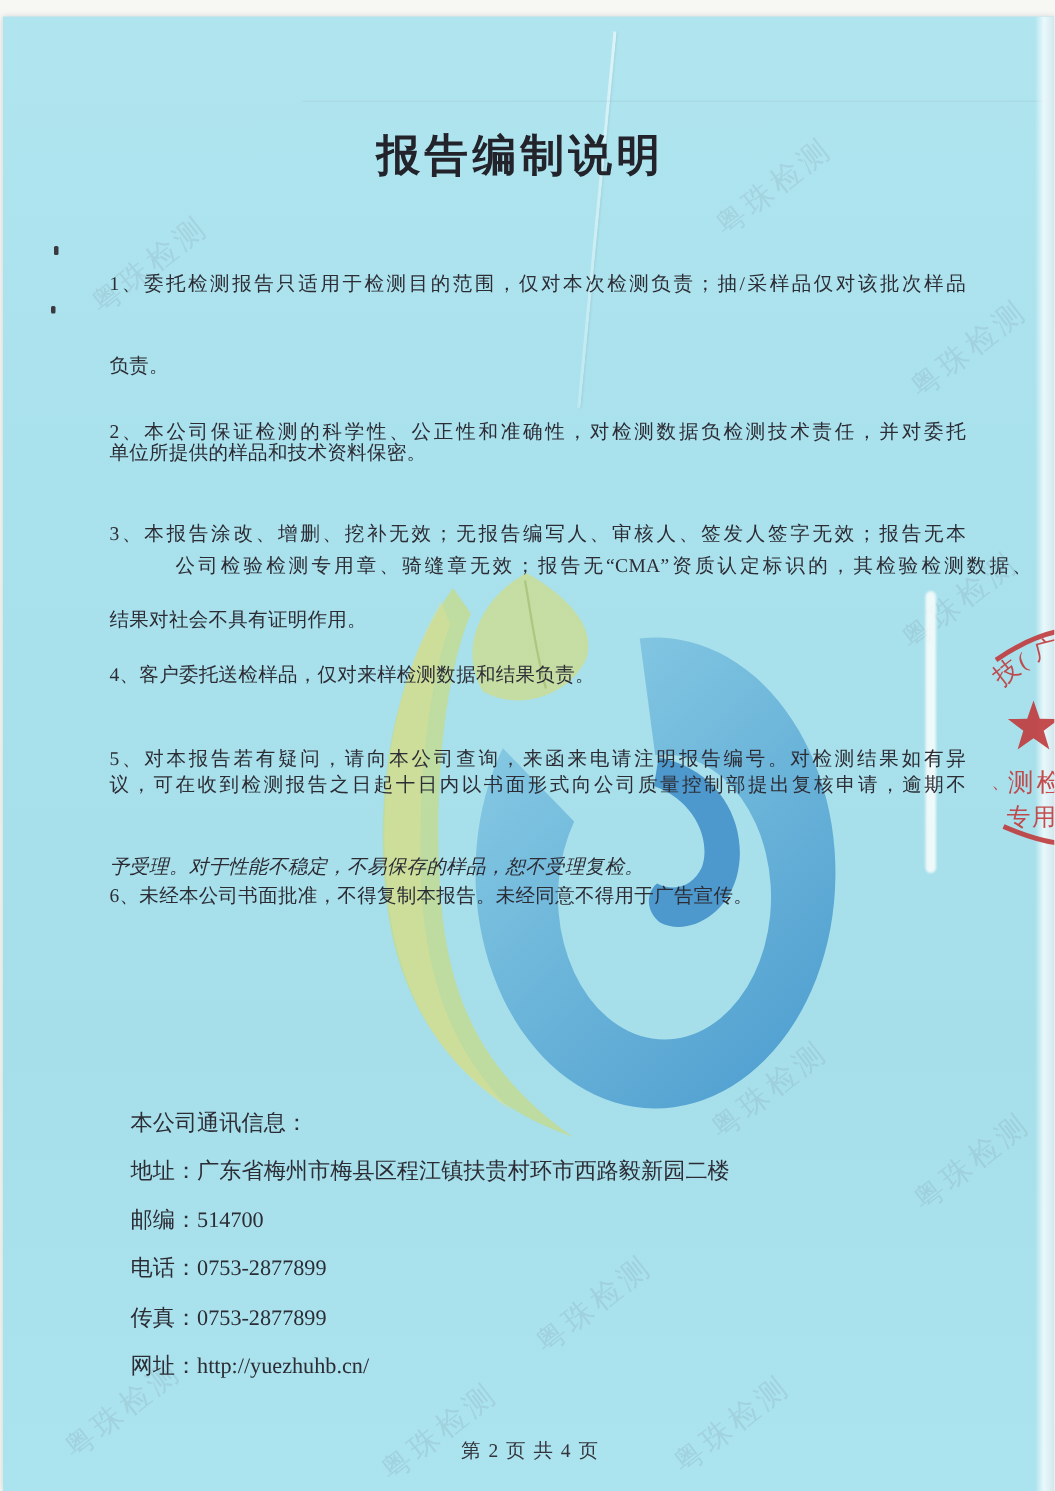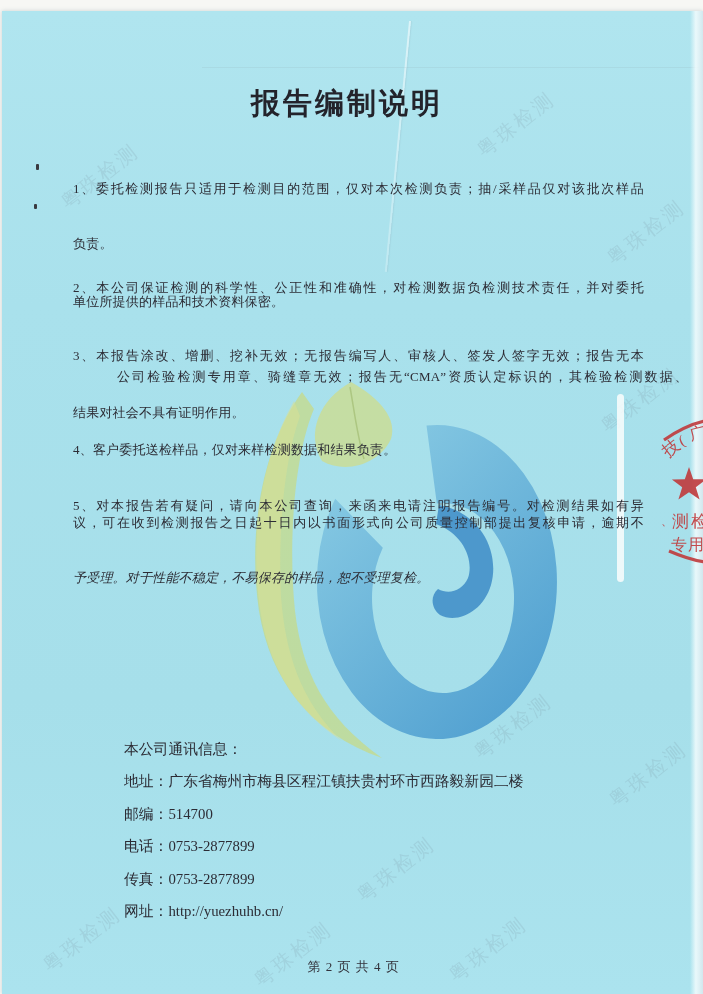--- a/index.html
+++ b/index.html
@@ -28,21 +28,21 @@
     text-align:center;margin:0;
     font-family:"Liberation Sans","DejaVu Sans",sans-serif;
     font-weight:700;font-size:29px;letter-spacing:3px;color:#23232b;
   }
   .line{
     position:absolute;left:71px;width:571px;height:22px;
     font-size:13px;color:#2c2c35;white-space:nowrap;
     letter-spacing:.2px;
   }
   .line.j{white-space:normal;text-align:justify;text-align-last:justify;}
-  .contact{position:absolute;left:85px;top:722px;font-size:14.8px;color:#2c2c35;margin-left:37px;}
+  .contact{position:absolute;left:85px;top:722px;font-size:14.8px;color:#2c2c35;}
   .contact .row{height:32.4px;line-height:32.4px;white-space:nowrap;}
   .footer{
     position:absolute;left:0;top:947px;width:703px;text-align:center;
     font-size:13px;color:#33333c;letter-spacing:1px;
   }
   .crease{
     position:absolute;left:407px;top:10px;width:2px;height:252px;
     background:linear-gradient(180deg,rgba(255,255,255,.55),rgba(255,255,255,.25));
     transform:rotate(5.5deg);transform-origin:top center;
     box-shadow:1px 0 1px rgba(120,150,160,.15);
@@ -111,20 +111,21 @@
   <div class="line" style="top:207px;margin-top:17px;">负责。</div>
   <div class="line j" style="top:244px;margin-top:24px;">2、本公司保证检测的科学性、公正性和准确性，对检测数据负检测技术责任，并对委托</div>
   <div class="line" style="top:282px;">单位所提供的样品和技术资料保密。</div>
   <div class="line j" style="top:319px;margin-top:17px;">3、本报告涂改、增删、挖补无效；无报告编写人、审核人、签发人签字无效；报告无本</div>
   <div class="line j" style="top:357px;margin-left:44px;">公司检验检测专用章、骑缝章无效；报告无“CMA”资质认定标识的，其检验检测数据、</div>
   <div class="line" style="top:393px;">结果对社会不具有证明作用。</div>
   <div class="line" style="top:430px;">4、客户委托送检样品，仅对来样检测数据和结果负责。</div>
   <div class="line j" style="top:466px;margin-top:20px;">5、对本报告若有疑问，请向本公司查询，来函来电请注明报告编号。对检测结果如有异</div>
   <div class="line j" style="top:503px;">议，可在收到检测报告之日起十日内以书面形式向公司质量控制部提出复核申请，逾期不</div>
   <div class="line" style="top:558px;font-style:italic;">予受理。对于性能不稳定，不易保存的样品，恕不受理复检。</div>
+  <div class="line" style="top:577px;">6、未经本公司书面批准，不得复制本报告。未经同意不得用于广告宣传。</div>
 
   <div class="contact">
     <div class="row">本公司通讯信息：</div>
     <div class="row"><span>地址：</span><span>广东省梅州市梅县区程江镇扶贵村环市西路毅新园二楼</span></div>
     <div class="row"><span>邮编：</span><span>514700</span></div>
     <div class="row"><span>电话：</span><span>0753-2877899</span></div>
     <div class="row"><span>传真：</span><span>0753-2877899</span></div>
     <div class="row"><span>网址：</span><span>http://yuezhuhb.cn/</span></div>
   </div>
 

